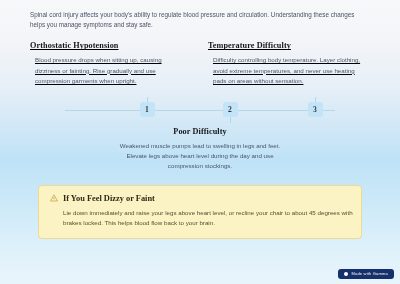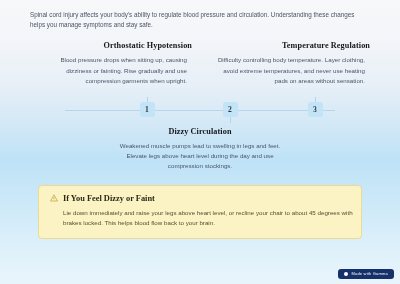--- a/index.html
+++ b/index.html
@@ -54,21 +54,22 @@
     padding-top: 10px;
     max-width: 340px;
   }
   .two-col {
     display: flex;
     gap: 16px;
     padding-top: 11px;
   }
   .col {
     flex: 1 1 0;
-    text-align: right;
+    text-align: left;
+    text-decoration: underline;
   }
   .col-title {
     font-family: "Liberation Serif", serif;
     font-weight: bold;
     font-size: 8.2px;
     color: #15171a;
     margin: 0 0 5px 0;
     letter-spacing: 0.1px;
   }
   .col-body {
@@ -184,40 +185,40 @@
 
 
     <p class="intro">Spinal cord injury affects your body's ability to regulate blood pressure and circulation. Understanding these changes helps you manage symptoms and stay safe.</p>
 
     <div class="two-col">
       <div class="col">
         <div class="col-title">Orthostatic Hypotension</div>
         <div class="col-body">Blood pressure drops when sitting up, causing dizziness or fainting. Rise gradually and use compression garments when upright.</div>
       </div>
       <div class="col">
-        <div class="col-title">Temperature Regulation</div>
+        <div class="col-title">Temperature Difficulty</div>
         <div class="col-body">Difficulty controlling body temperature. Layer clothing, avoid extreme temperatures, and never use heating pads on areas without sensation.</div>
       </div>
     </div>
 
     <div class="timeline">
       <div class="timeline-line"></div>
 
       <div class="tick up" style="left:117px;"></div>
       <div class="marker" style="left:117px;">1</div>
 
       <div class="tick down" style="left:200px;"></div>
       <div class="marker" style="left:200px;">2</div>
 
       <div class="tick up" style="left:285px;"></div>
       <div class="marker" style="left:285px;">3</div>
     </div>
 
     <div class="single-col">
-      <div class="col-title">Dizzy Circulation</div>
+      <div class="col-title">Poor Difficulty</div>
       <div class="col-body">Weakened muscle pumps lead to swelling in legs and feet. Elevate legs above heart level during the day and use compression stockings.</div>
     </div>
 
     <div class="callout">
       <div class="callout-head">
         <svg class="warn-icon" viewBox="0 0 16 16">
           <path d="M8 1.6 L15 14 L1 14 Z" fill="none" stroke="#b9982c" stroke-width="1.3" stroke-linejoin="round"></path>
           <rect x="7.35" y="6" width="1.3" height="4" fill="#b9982c"></rect>
           <rect x="7.35" y="11" width="1.3" height="1.3" fill="#b9982c"></rect>
         </svg>

